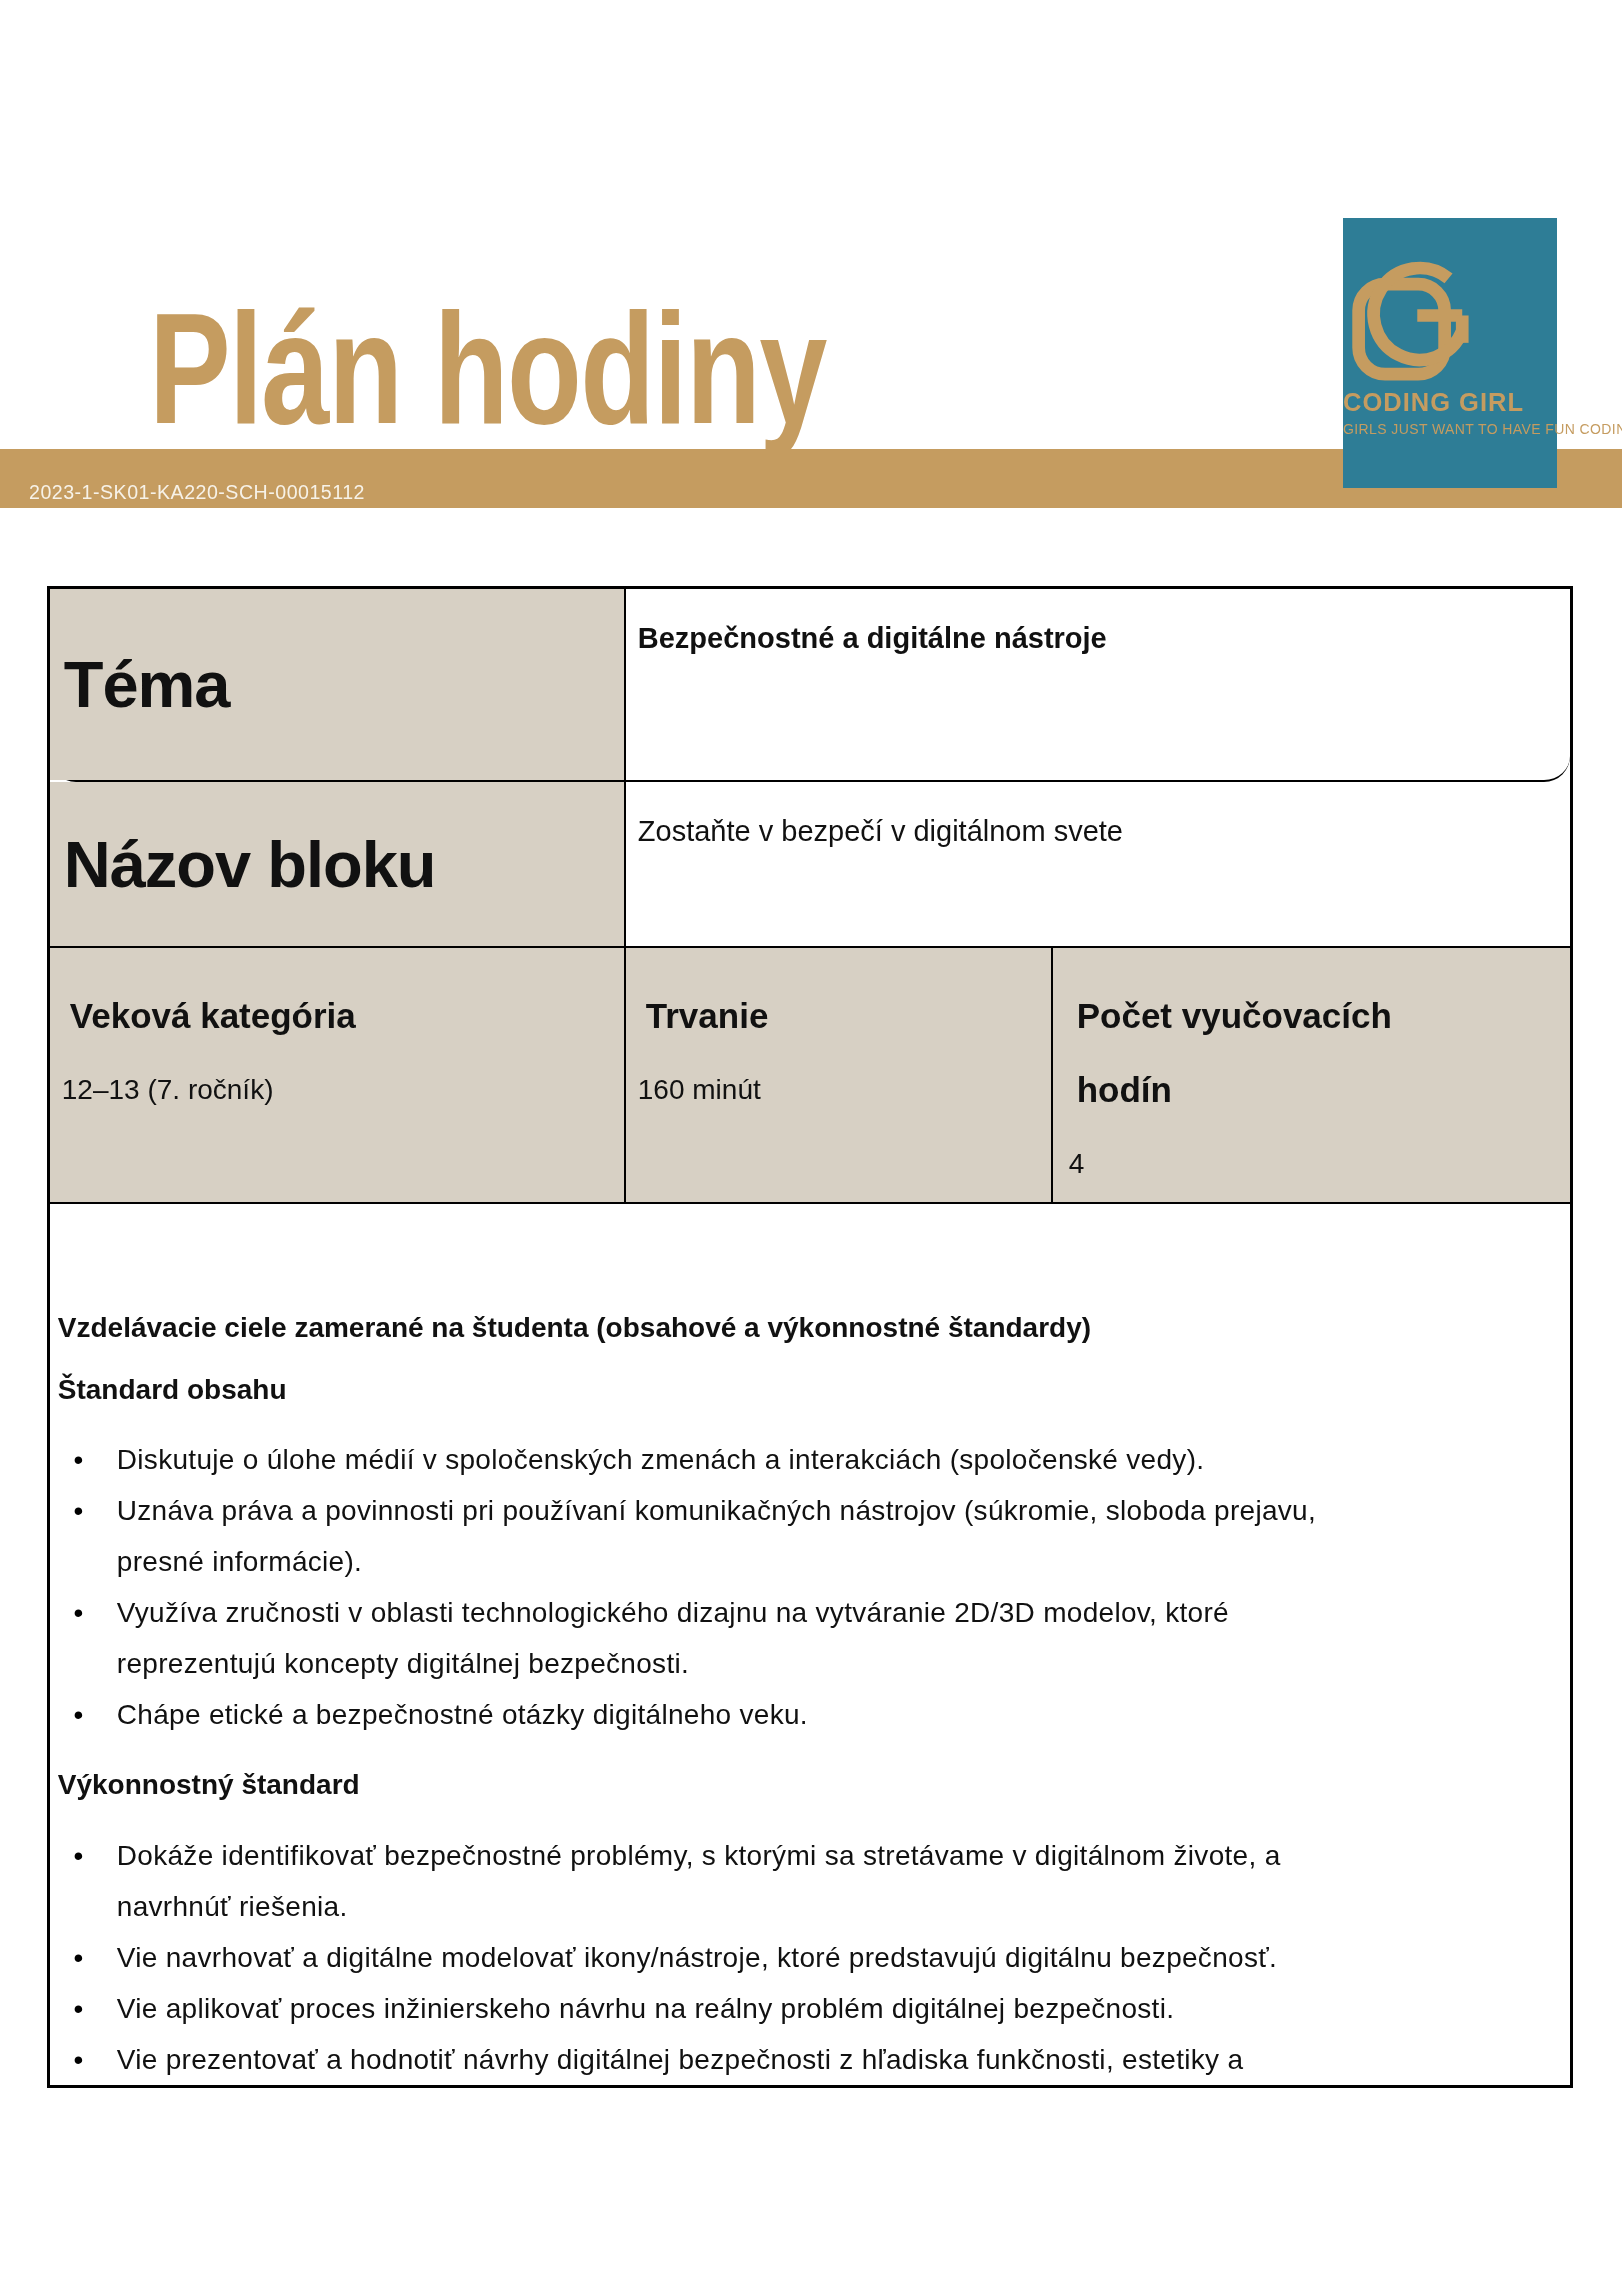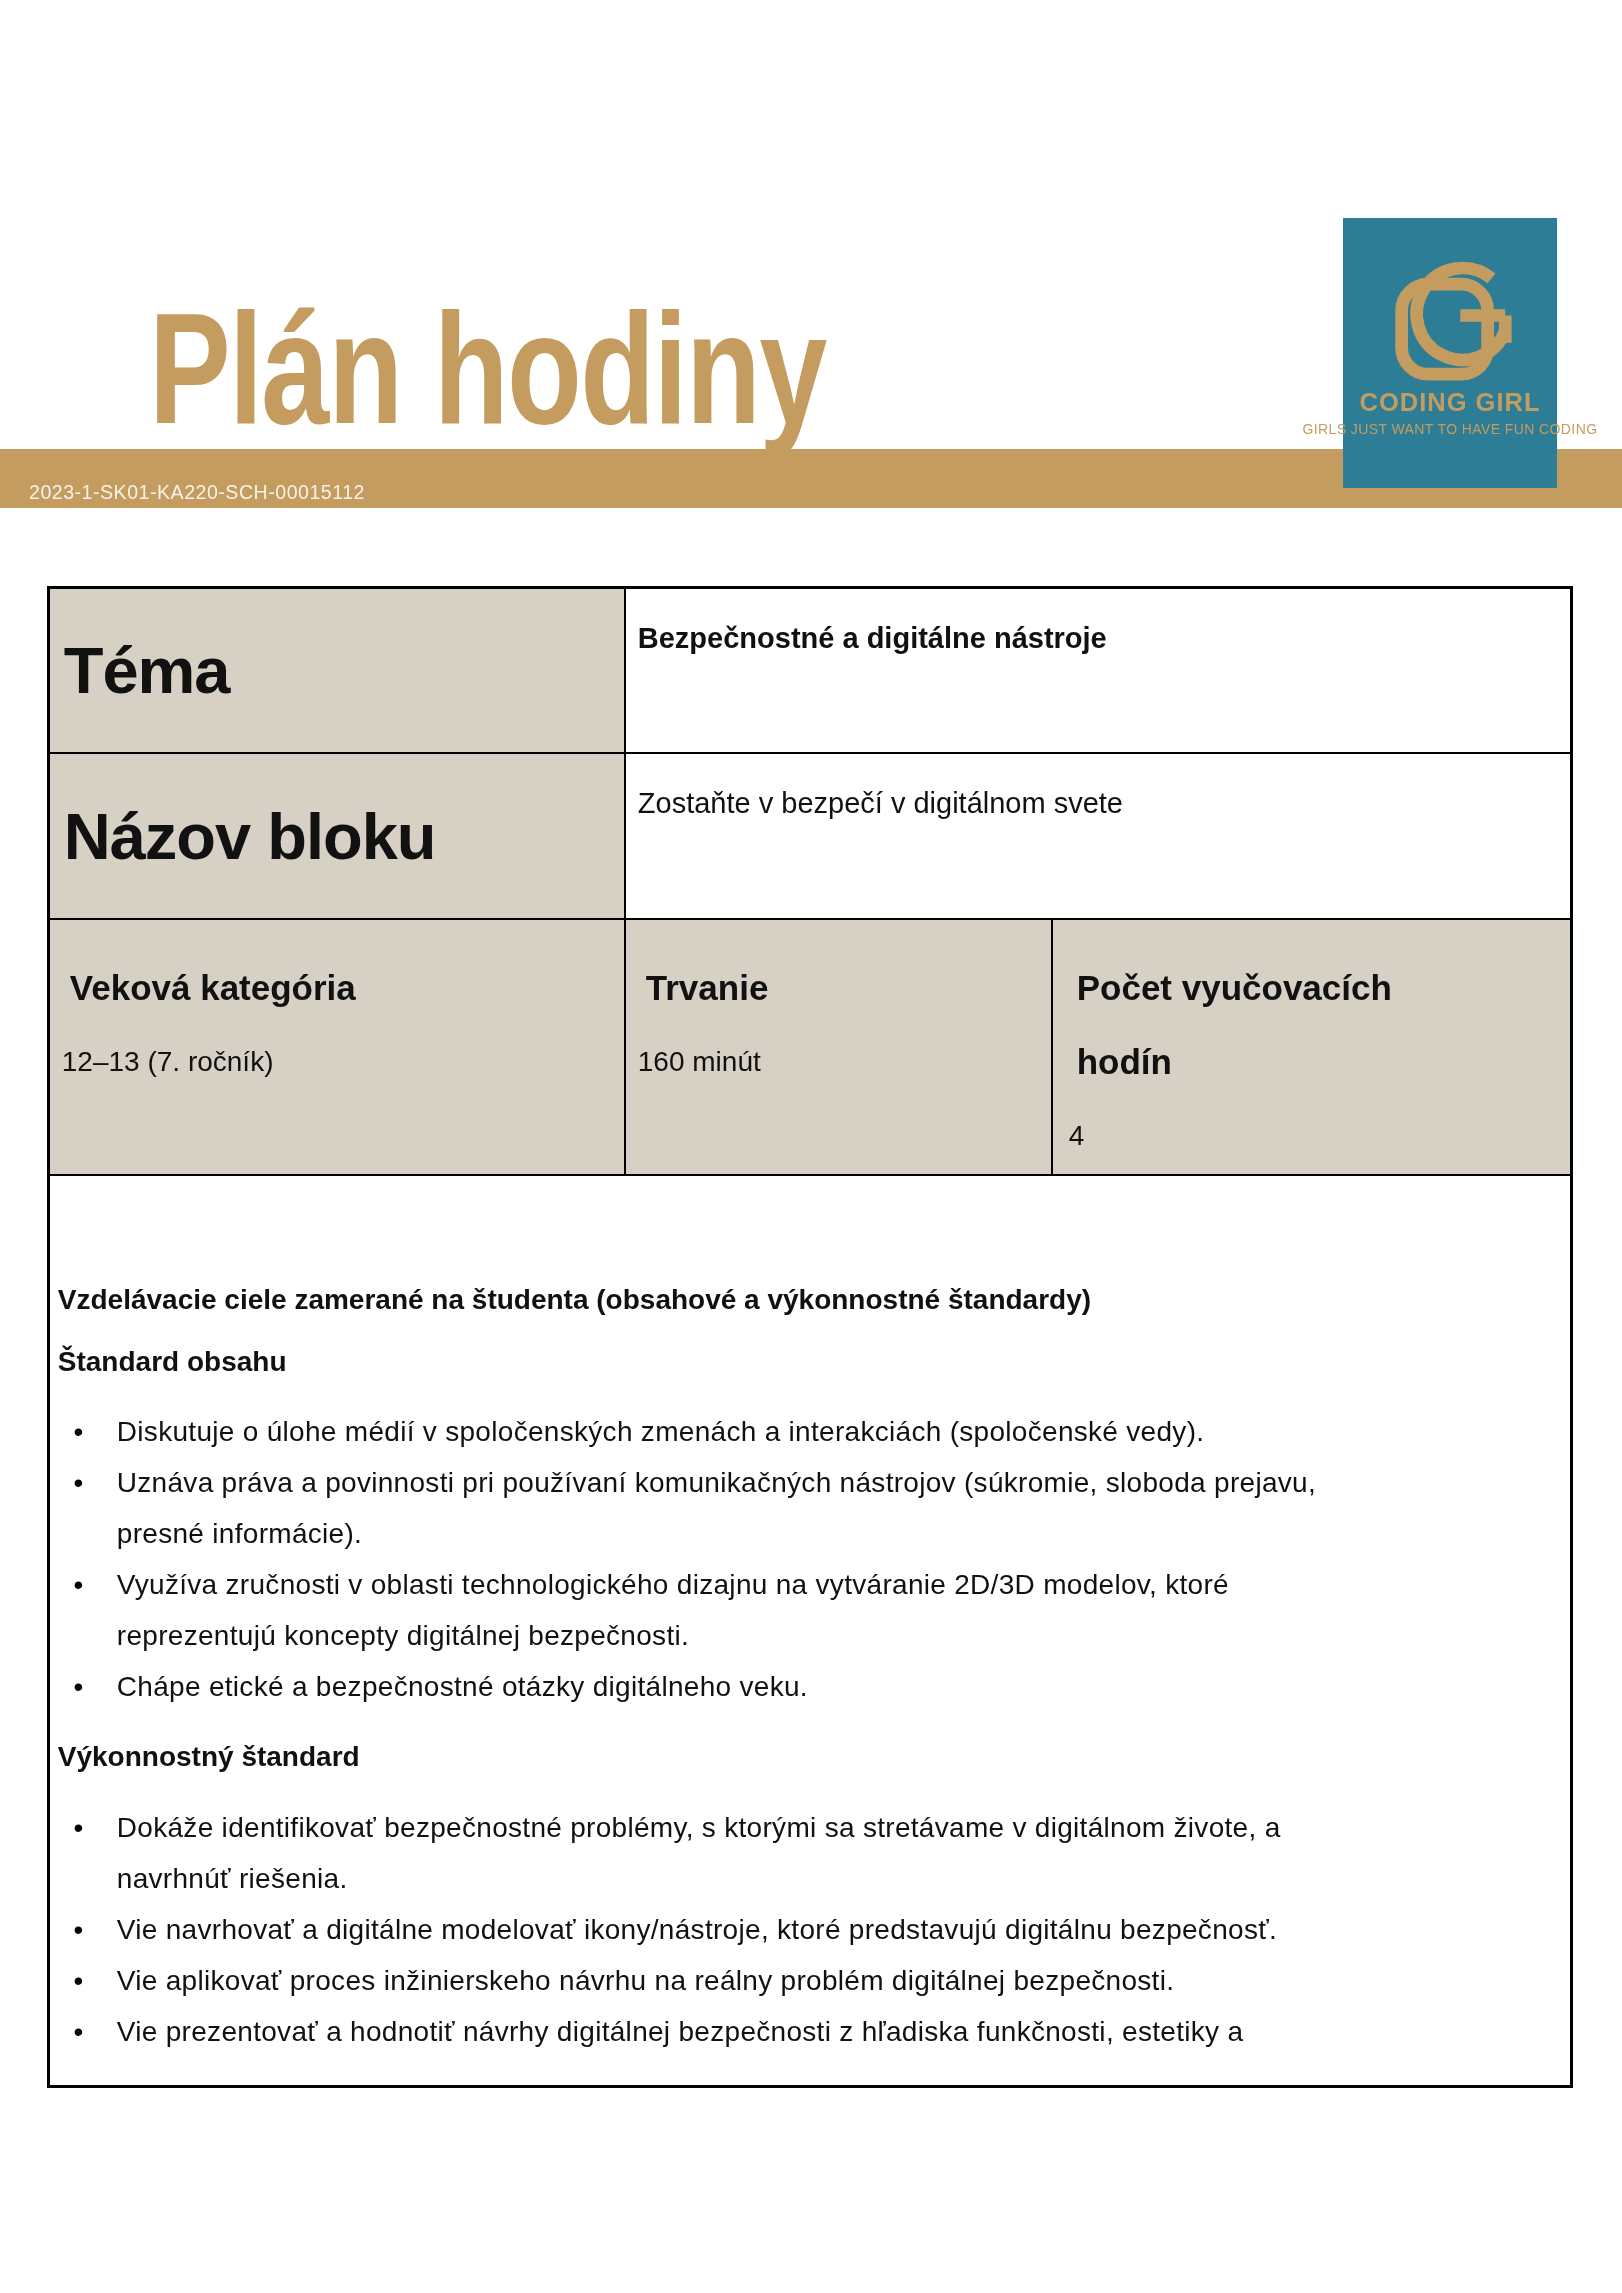--- a/index.html
+++ b/index.html
@@ -18,38 +18,38 @@
   .gold-banner{
     position:absolute;left:0;top:449px;width:1622px;height:59px;
     background:#C59C60;z-index:1;
   }
   .gold-banner .ref{
     position:absolute;left:29px;top:12px;height:59px;line-height:63px;
     font-size:19.6px;color:#F7F2E8;letter-spacing:0.5px;
   }
   .logo-box{
     position:absolute;left:1343px;top:218px;width:214px;height:270px;
-    background:#2E7D96;z-index:2;display:flex;flex-direction:column;align-items:center;
+    background:#2E7D96;z-index:2;display:flex;flex-direction:column;
   }
   .logo-mark{margin-top:29px;width:129px;height:135px;}
   .logo-name{
     margin-top:5.9px;font-size:25.5px;font-weight:bold;color:#C59C60;
     letter-spacing:1px;white-space:nowrap;
   }
   .logo-tagline{
     margin-top:3.9px;font-size:14px;color:#C59C60;letter-spacing:0.4px;white-space:nowrap;
   }
   
   .doc-table{
     position:absolute;left:47px;top:586px;width:1526px;height:1502px;
     border:3.9px solid #000;background:#fff;box-sizing:border-box;
     display:flex;flex-direction:column;
   }
   .t-row{display:flex;box-sizing:border-box;}
-  .row-1{height:165px;border-bottom:2.9px solid #000;}
+  .row-1{height:193px;border-bottom:2.9px solid #000;border-radius:26px;}
   .row-2{height:166px;border-bottom:2.9px solid #000;}
   .row-3{height:256px;border-bottom:2.9px solid #000;}
   .row-4{flex:1;}
   .cell{box-sizing:border-box;overflow:hidden;}
   .beige{background:#D7D0C4;}
   .c-label{
     width:576px;border-right:2.9px solid #000;
     display:flex;align-items:center;padding-left:13.7px;
   }
   .big-label{font-size:65px;font-weight:bold;letter-spacing:-1px;white-space:nowrap;}

